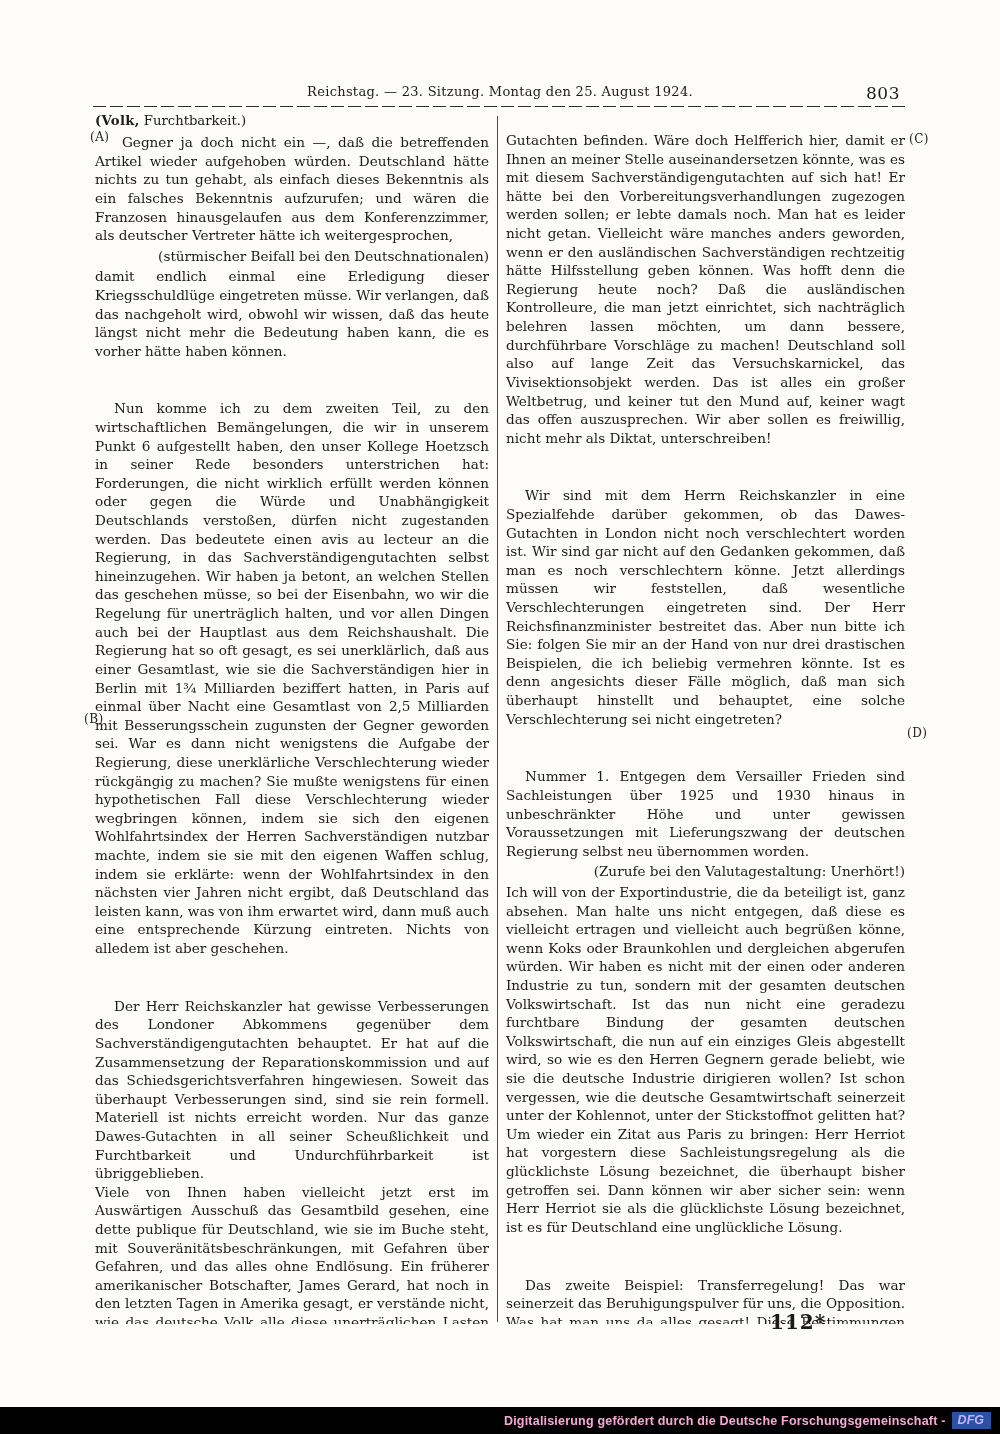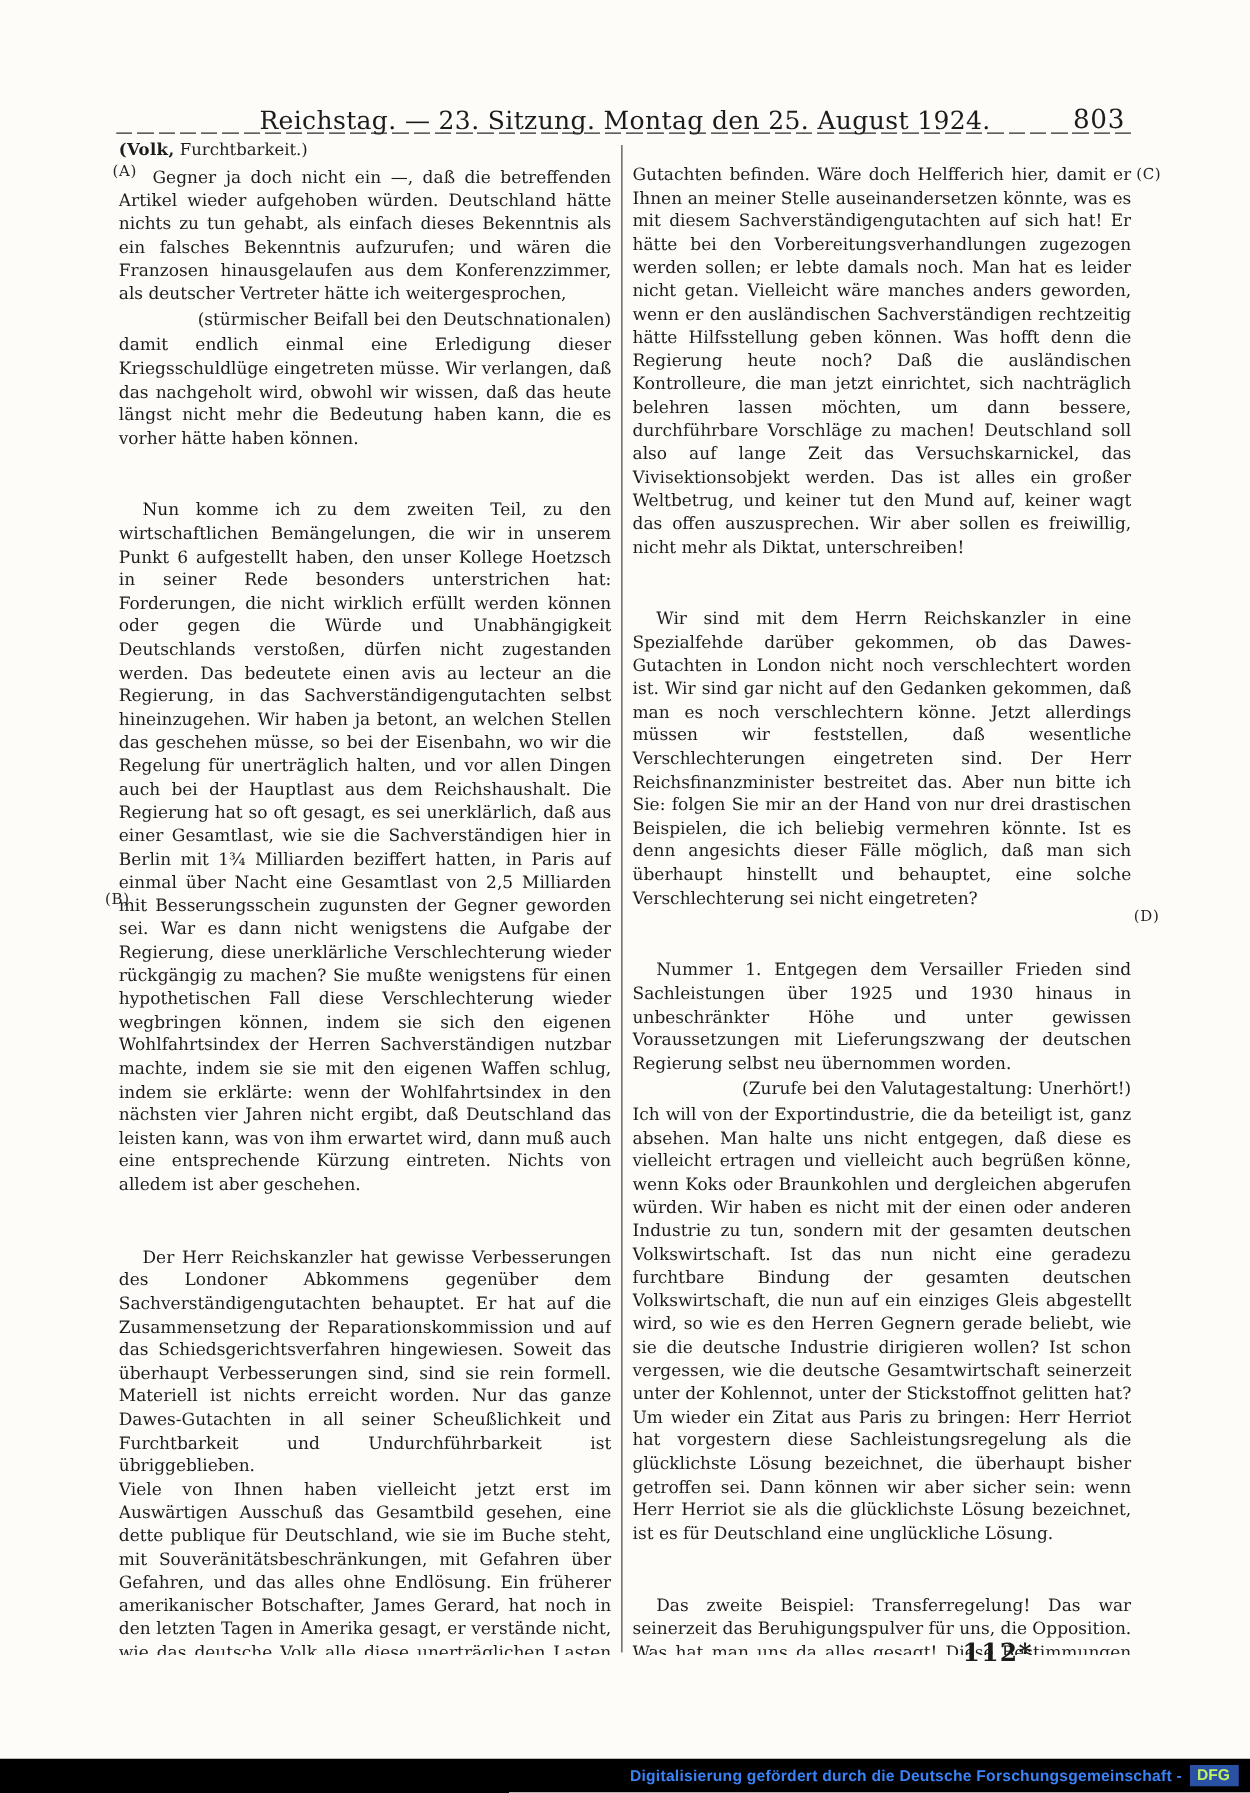--- a/index.html
+++ b/index.html
@@ -4,24 +4,24 @@
 <style>
   html,body{margin:0;padding:0;}
   body{background:#d9d9d9;font-family:"DejaVu Serif",serif;}
   .page{
     position:relative;width:1000px;height:1434px;margin:0 auto;
     background:#fdfcf9;color:#1b1b1b;overflow:hidden;
   }
   
   .running-head{
     position:absolute;left:95px;top:84px;width:810px;
-    text-align:center;font-size:20px;letter-spacing:.3px;white-space:nowrap;
+    text-align:center;font-size:13px;letter-spacing:.3px;white-space:nowrap;
   }
   .page-number{
-    position:absolute;right:100px;top:83px;font-size:21px;letter-spacing:.5px;
+    position:absolute;right:100px;top:83px;font-size:17px;letter-spacing:.5px;
   }
   .head-rule{
     position:absolute;left:93px;top:106px;width:812px;height:1.4px;
     background:repeating-linear-gradient(90deg,#2c2c2c 0 13px,rgba(0,0,0,0) 13px 17px);
   }
   
   .col-divider{
     position:absolute;left:497px;top:116px;width:1px;height:1206px;background:#4a4a4a;
   }
   
@@ -46,26 +46,26 @@
   .sig-mark{
     position:absolute;left:770px;top:1310px;font-weight:bold;font-size:20px;letter-spacing:1px;
   }
   
   .footer-bar{
     position:absolute;left:0;bottom:0;width:100%;height:27px;background:#000;
     display:flex;align-items:center;justify-content:flex-end;
     padding-right:9px;box-sizing:border-box;gap:6px;
   }
   .footer-text{
-    color:#3b82f6;font-family:"Liberation Sans",sans-serif;
+    color:#f9a8d4;font-family:"Liberation Sans",sans-serif;
     font-size:12.5px;font-weight:bold;letter-spacing:.2px;
   }
   .dfg-logo{
-    background:#2a51a3;color:#bef264;font-family:"Liberation Sans",sans-serif;
-    font-size:12.5px;font-weight:bold;
+    background:#2a51a3;color:#c4b5fd;font-family:"Liberation Sans",sans-serif;
+    font-size:12.5px;font-weight:bold;font-style:italic;
     padding:2px 7px 3px 6px;line-height:1;
   }
 </style>
 </head>
 <body>
 
 <div class="page">
 
   <div class="running-head">Reichstag. — 23. Sitzung.   Montag den 25. August 1924.</div>
   <div class="page-number">803</div>

